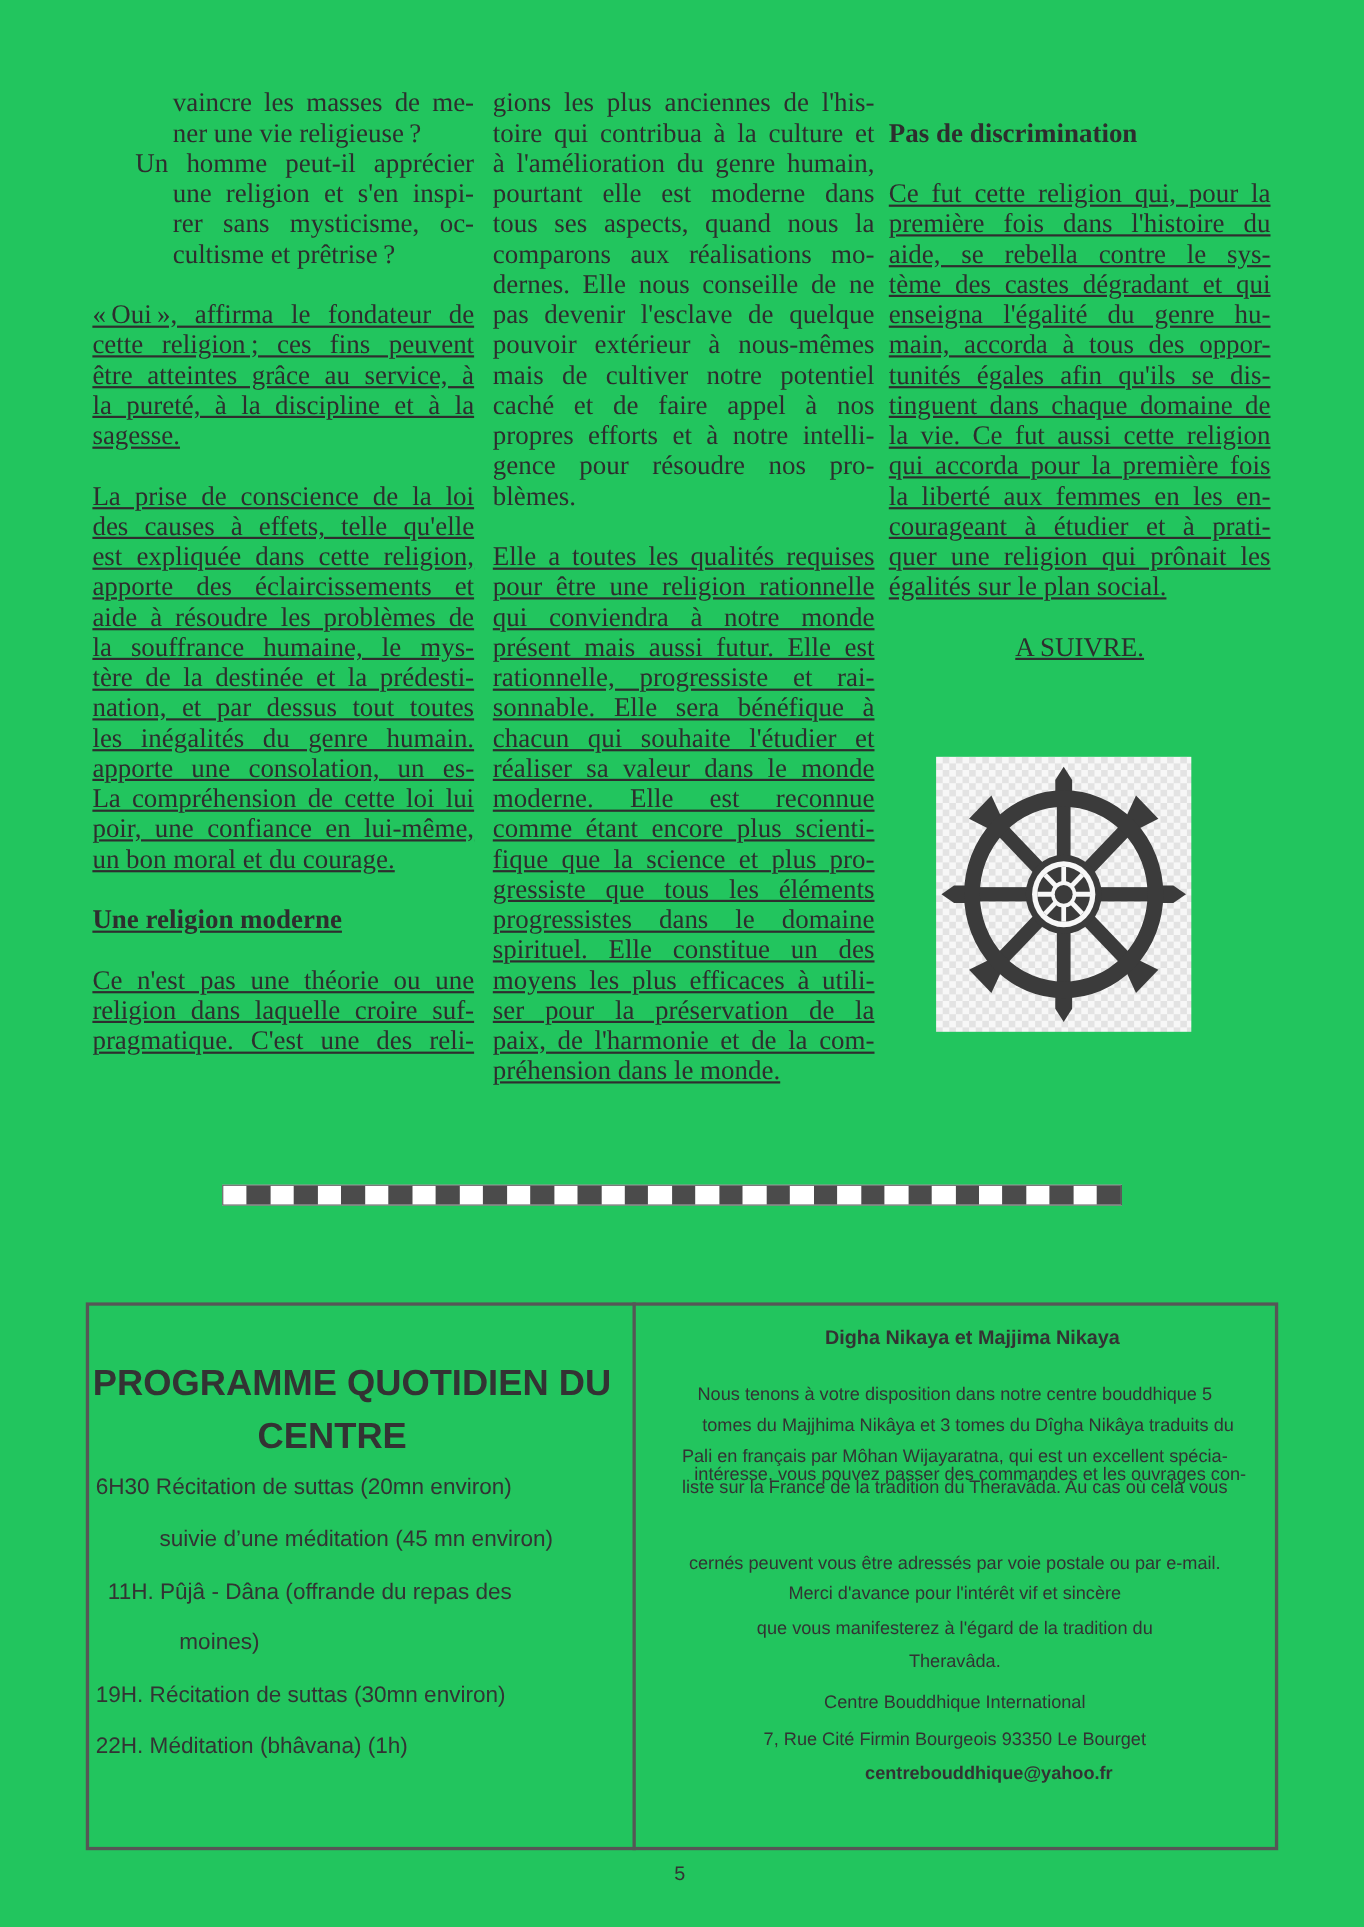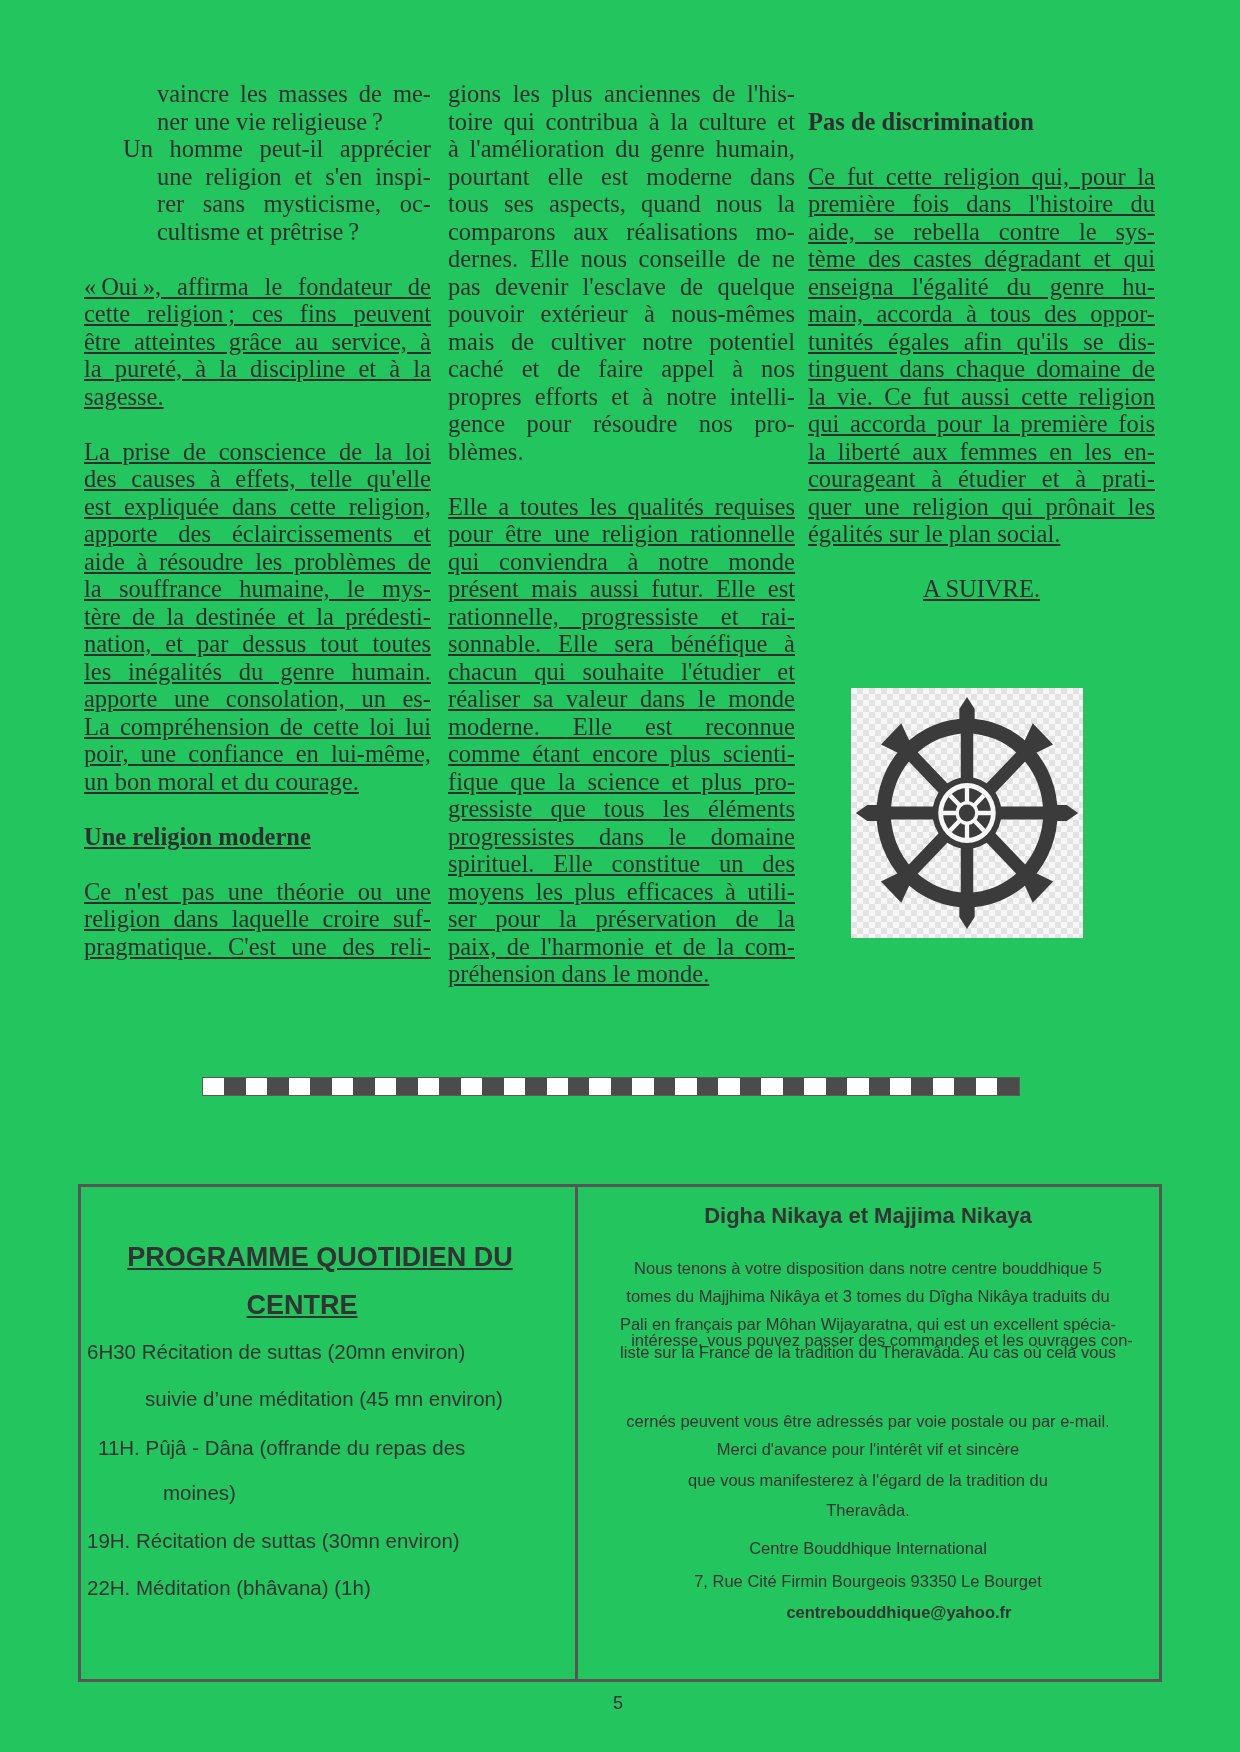--- a/index.html
+++ b/index.html
@@ -40,26 +40,26 @@
 
   
   #info-box {
     position: absolute; left: 78px; top: 1184px; width: 1084px; height: 498px;
     border: 3px solid #565656; box-sizing: border-box;
   }
   #box-divider { position: absolute; left: 575px; top: 1184px; width: 3px; height: 498px; background: #565656; }
   .sans { font-family: "Liberation Sans", sans-serif; color: #333333; }
   .abs { position: absolute; white-space: nowrap; }
   .sched-title {
-    font-weight: bold; font-size: 27px; line-height: 34px; width: 500px;
-    display: flex; justify-content: center; text-decoration: underline;
+    font-weight: bold; font-size: 33px; line-height: 34px; width: 500px;
+    display: flex; justify-content: center;
   }
   .sched-line { font-size: 20.5px; line-height: 30px; }
   .books-title {
-    left: 578px; width: 580px; font-weight: bold; font-size: 22px; line-height: 30px;
+    left: 594px; width: 580px; font-weight: bold; font-size: 18px; line-height: 30px;
     display: flex; justify-content: center;
   }
   .books-line {
     left: 578px; width: 580px; font-size: 16.5px; line-height: 24px;
     display: flex; justify-content: center;
   }
   .books-line.email { left: 609px; font-weight: bold; }
   #page-number {
     left: 600px; top: 1690px; width: 36px; font-size: 18px; line-height: 26px;
     display: flex; justify-content: center;
@@ -277,21 +277,21 @@
 
   <div class="abs sans sched-line" style="left:87px; top:1337px;">6H30 Récitation de suttas (20mn environ)</div>
   <div class="abs sans sched-line" style="left:145px; top:1384px;">suivie d’une méditation (45 mn environ)</div>
   <div class="abs sans sched-line" style="left:98px; top:1433px;">11H. Pûjâ - Dâna (offrande du repas des</div>
   <div class="abs sans sched-line" style="left:163px; top:1478px;">moines)</div>
   <div class="abs sans sched-line" style="left:87px; top:1526px;text-align:center;">19H. Récitation de suttas (30mn environ)</div>
   <div class="abs sans sched-line" style="left:87px; top:1573px;">22H. Méditation (bhâvana) (1h)</div>
 
   <div class="abs sans books-title" style="top:1201px;">Digha Nikaya et Majjima Nikaya</div>
   <div class="abs sans books-line" style="top:1256px;">Nous tenons à votre disposition dans notre centre bouddhique 5</div>
-  <div class="abs sans books-line" style="top:1284px;">tomes du Majjhima Nikâya et 3 tomes du Dîgha Nikâya traduits du</div>
+  <div class="abs sans books-line" style="top:1284px;padding-left:12px;">tomes du Majjhima Nikâya et 3 tomes du Dîgha Nikâya traduits du</div>
   <div class="abs sans books-line" style="top:1312px;">Pali en français par Môhan Wijayaratna, qui est un excellent spécia-</div>
   <div class="abs sans books-line" style="top:1340px;">liste sur la France de la tradition du Theravâda. Au cas où cela vous</div>
   <div class="abs sans books-line" style="top:1328px;padding-left:14px;">intéresse, vous pouvez passer des commandes et les ouvrages con-</div>
   <div class="abs sans books-line" style="top:1409px;">cernés peuvent vous être adressés par voie postale ou par e-mail.</div>
   <div class="abs sans books-line" style="top:1437px;">Merci d'avance pour l'intérêt vif et sincère</div>
   <div class="abs sans books-line" style="top:1468px;">que vous manifesterez à l'égard de la tradition du</div>
   <div class="abs sans books-line" style="top:1498px;">Theravâda.</div>
   <div class="abs sans books-line" style="top:1536px;">Centre Bouddhique International</div>
   <div class="abs sans books-line" style="top:1569px;">7, Rue Cité Firmin Bourgeois 93350 Le Bourget</div>
   <div class="abs sans books-line email" style="top:1600px;">centrebouddhique@yahoo.fr</div>

